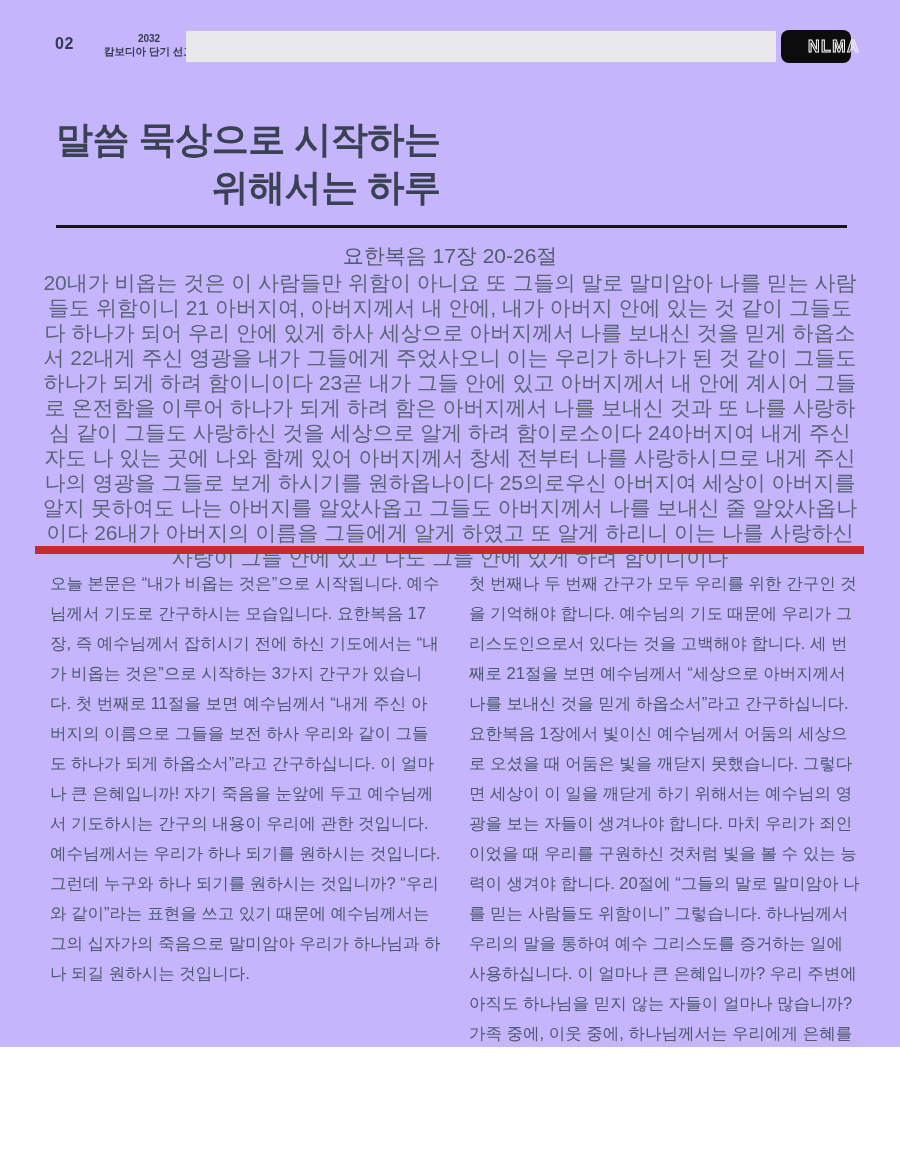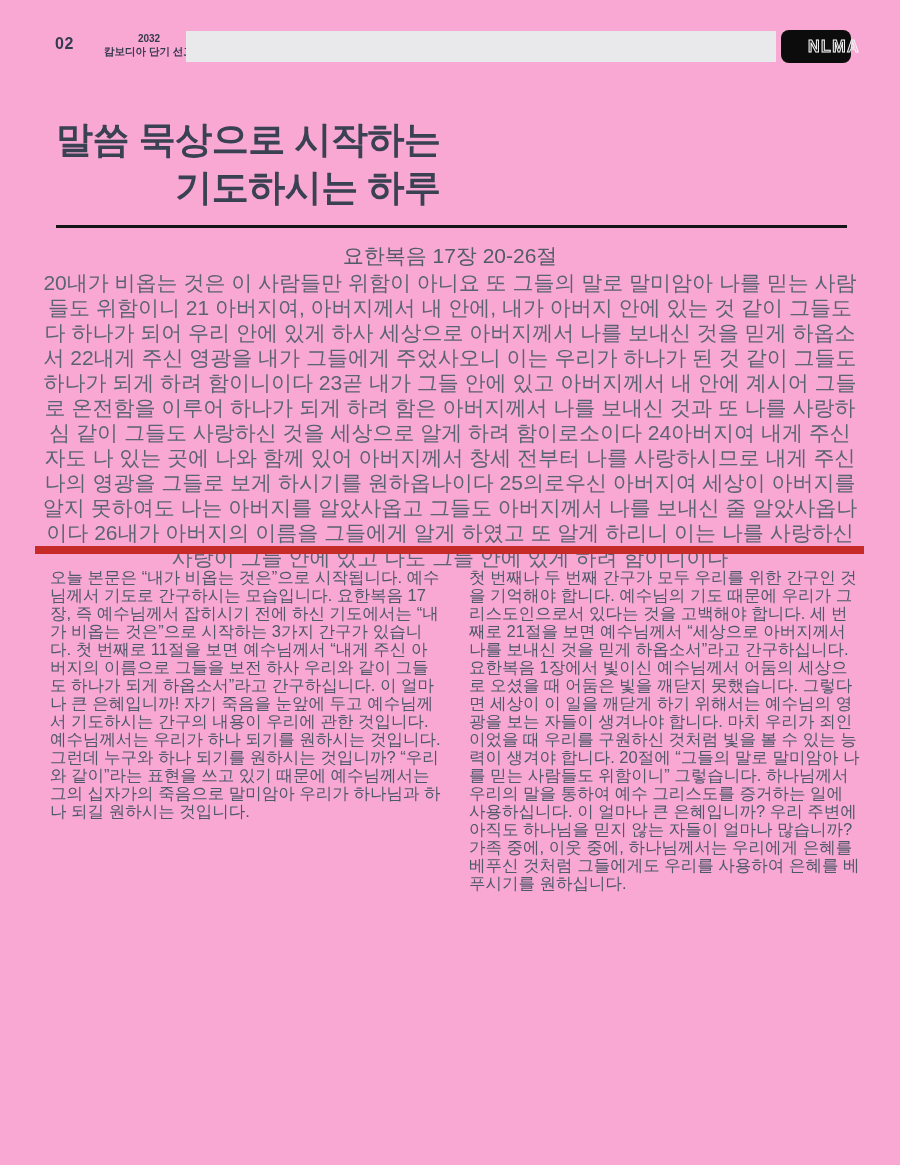--- a/index.html
+++ b/index.html
@@ -4,22 +4,22 @@
 <style>
   * { margin: 0; padding: 0; box-sizing: border-box; }
   html, body { background: #ffffff; }
   body {
     font-family: "Liberation Sans", "DejaVu Sans", sans-serif;
     width: 900px;
   }
   .page {
     position: relative;
     width: 900px;
-    height: 1165px;
-    background: #f9a8d4;
+    height: 1047px;
+    background: #c4b5fd;
     overflow: hidden;
   }
 
   
   .page-num {
     position: absolute;
     left: 55px; top: 35px;
     font-size: 16px;
     font-weight: 800;
     color: #353b4e;
@@ -108,21 +108,21 @@
   .columns {
     position: absolute;
     left: 50px; top: 568px;
     width: 812px;
     display: flex;
     gap: 26px;
   }
   .col {
     flex: 1;
     font-size: 16.5px;
-    line-height: 18px;
+    line-height: 30px;
     color: #4e586b;
   }
   .col p { margin: 0 0 26px 0; }
   .col p:last-child { margin-bottom: 8px; }
 </style>
 </head>
 <body>
 
 <div class="page">
 
@@ -131,21 +131,21 @@
     <div class="team-year">2032</div>
     <div class="team-name">캄보디아 단기 선교팀</div>
   </div>
   <div class="gray-bar"></div>
   <div class="logo">
     <span class="logo-text">NLMA</span>
   </div>
 
   <h1 class="title">
     <span>말씀 묵상으로 시작하는</span><br>
-    <span>기도하시는 하루</span>
+    <span>위해서는 하루</span>
   </h1>
   <div class="title-rule"></div>
 
   <div class="scripture">
     <div class="scripture-heading">요한복음 17장 20-26절</div>
     <p class="scripture-body">20내가 비옵는 것은 이 사람들만 위함이 아니요 또 그들의 말로 말미암아 나를 믿는 사람들도 위함이니 21 아버지여, 아버지께서 내 안에, 내가 아버지 안에 있는 것 같이 그들도 다 하나가 되어 우리 안에 있게 하사 세상으로 아버지께서 나를 보내신 것을 믿게 하옵소서 22내게 주신 영광을 내가 그들에게 주었사오니 이는 우리가 하나가 된 것 같이 그들도 하나가 되게 하려 함이니이다 23곧 내가 그들 안에 있고 아버지께서 내 안에 계시어 그들로 온전함을 이루어 하나가 되게 하려 함은 아버지께서 나를 보내신 것과 또 나를 사랑하심 같이 그들도 사랑하신 것을 세상으로 알게 하려 함이로소이다 24아버지여 내게 주신 자도 나 있는 곳에 나와 함께 있어 아버지께서 창세 전부터 나를 사랑하시므로 내게 주신 나의 영광을 그들로 보게 하시기를 원하옵나이다 25의로우신 아버지여 세상이 아버지를 알지 못하여도 나는 아버지를 알았사옵고 그들도 아버지께서 나를 보내신 줄 알았사옵나이다 26내가 아버지의 이름을 그들에게 알게 하였고 또 알게 하리니 이는 나를 사랑하신 사랑이 그들 안에 있고 나도 그들 안에 있게 하려 함이니이다</p>
   </div>
 
   <div class="red-rule"></div>
 

